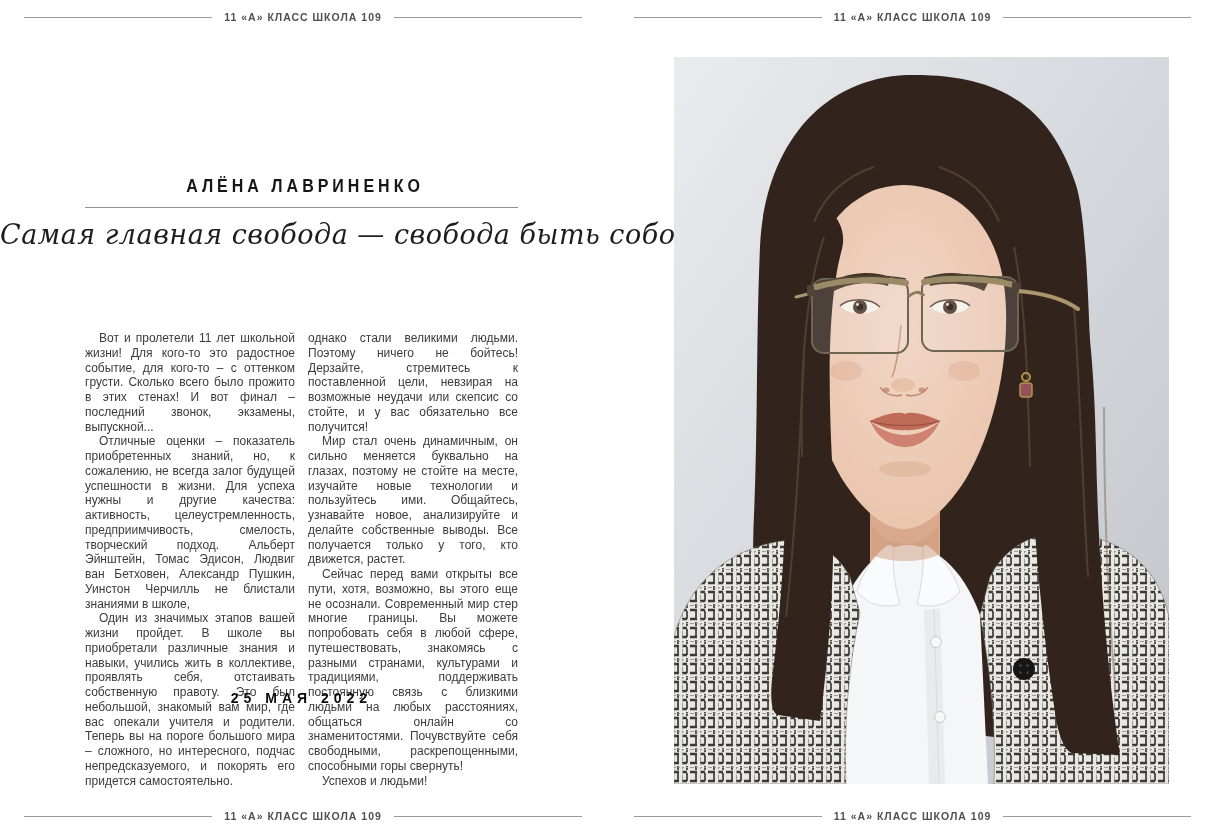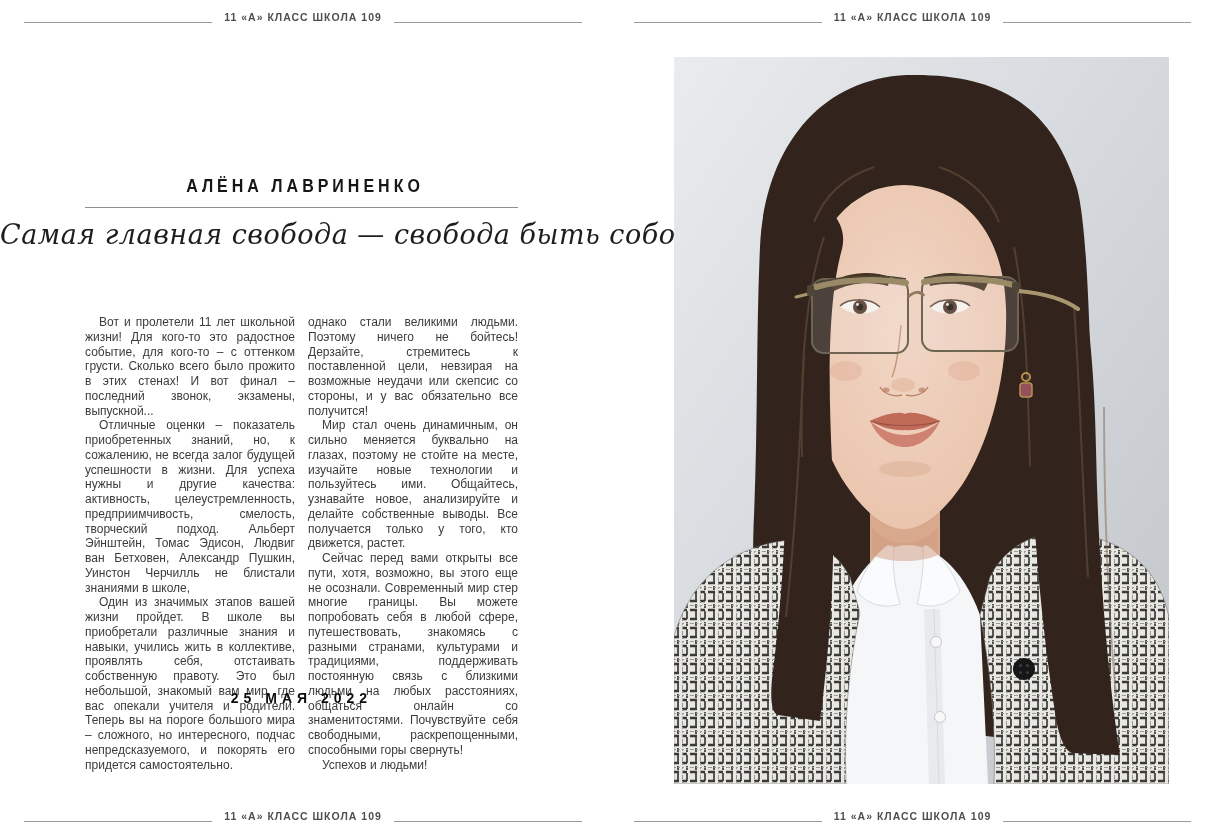--- a/index.html
+++ b/index.html
@@ -5,37 +5,37 @@
   * { margin:0; padding:0; box-sizing:border-box; }
   html,body { width:1219px; height:836px; background:#ffffff; overflow:hidden;
               font-family:"Liberation Sans", sans-serif; }
   .spread { display:flex; width:1219px; height:836px; background:#fff; }
   .page { position:relative; height:836px; }
   .page-left { width:610px; }
   .page-right { width:609px; }
 
   
   .running-head { position:absolute; left:24px; right:28px; display:flex;
-                  align-items:flex-end; gap:12px; }
+                  align-items:center; gap:12px; }
   .running-head.top { top:11px; }
   .running-head.bottom { top:810px; }
   .running-head .rule { flex:1; height:1px; background:#9b9b9b; }
   .running-head .rh-text { font-size:10.5px; font-weight:700; color:#4f4f4f;
                            letter-spacing:1px; white-space:nowrap; transform:scaleY(1.05); }
 
   
   .student-name { position:absolute; top:177px; left:0; right:0; text-align:center;
                   font-size:16px; font-weight:700; letter-spacing:4px; color:#161616;
                   transform:scaleY(1.1); }
   .name-rule { position:absolute; top:207px; left:85px; width:433px; height:1px;
                background:#8f8f8f; }
   .quote { position:absolute; top:219px; left:0; right:0; text-align:center;
            font-family:"DejaVu Serif", serif; font-style:italic; font-size:27px;
            color:#1d1d1d; white-space:nowrap; letter-spacing:0.5px; }
-  .columns { position:absolute; top:315px; left:85px; width:433px; display:flex; gap:13px; }
+  .columns { position:absolute; top:331px; left:85px; width:433px; display:flex; gap:13px; }
   .col { width:210px; font-size:12px; line-height:1.23; text-align:justify;
          color:#3b3b3b; }
   .col p { text-indent:14px; margin:0; }
   .col-2 p:first-child { text-indent:0; }
   .date-line { position:absolute; top:690px; left:85px; width:433px; text-align:center;
                font-size:14px; font-weight:700; letter-spacing:5px; color:#0c0c0c; }
 
   
   .photo-figure { position:absolute; top:57px; left:64px; width:495px; height:727px; }
   .photo-figure svg { display:block; width:495px; height:727px; }
@@ -61,21 +61,21 @@
     <div class="name-rule"></div>
     <div class="quote">Самая главная свобода — свобода быть собой</div>
 
     <div class="columns">
       <div class="col col-1">
           <p>Вот и пролетели 11 лет школьной жизни! Для кого-то это радостное событие, для кого-то – с оттенком грусти. Сколько всего было прожито в этих стенах! И вот финал – последний звонок, экзамены, выпускной...</p>
           <p>Отличные оценки – показатель приобретенных знаний, но, к сожалению, не всегда залог будущей успешности в жизни. Для успеха нужны и другие качества: активность, целеустремленность, предприимчивость, смелость, творческий подход. Альберт Эйнштейн, Томас Эдисон, Людвиг ван Бетховен, Александр Пушкин, Уинстон Черчилль не блистали знаниями в школе,</p>
           <p>Один из значимых этапов вашей жизни пройдет. В школе вы приобретали различные знания и навыки, учились жить в коллективе, проявлять себя, отстаивать собственную правоту. Это был небольшой, знакомый вам мир, где вас опекали учителя и родители. Теперь вы на пороге большого мира – сложного, но интересного, подчас непредсказуемого, и покорять его придется самостоятельно.</p>
         </div>
       <div class="col col-2">
-          <p>однако стали великими людьми. Поэтому ничего не бойтесь! Дерзайте, стремитесь к поставленной цели, невзирая на возможные неудачи или скепсис со стороны, и у вас обязательно все получится!</p>
+          <p>однако стали великими людьми. Поэтому ничего не бойтесь! Дерзайте, стремитесь к поставленной цели, невзирая на возможные неудачи или скепсис со стойте, и у вас обязательно все получится!</p>
           <p>Мир стал очень динамичным, он сильно меняется буквально на глазах, поэтому не стойте на месте, изучайте новые технологии и пользуйтесь ими. Общайтесь, узнавайте новое, анализируйте и делайте собственные выводы. Все получается только у того, кто движется, растет.</p>
           <p>Сейчас перед вами открыты все пути, хотя, возможно, вы этого еще не осознали. Современный мир стер многие границы. Вы можете попробовать себя в любой сфере, путешествовать, знакомясь с разными странами, культурами и традициями, поддерживать постоянную связь с близкими людьми на любых расстояниях, общаться онлайн со знаменитостями. Почувствуйте себя свободными, раскрепощенными, способными горы свернуть!</p>
           <p>Успехов и людьми!</p>
         </div>
     </div>
 
     <div class="date-line">25 МАЯ 2022</div>
 
     <footer class="running-head bottom">
       <span class="rule"></span>

